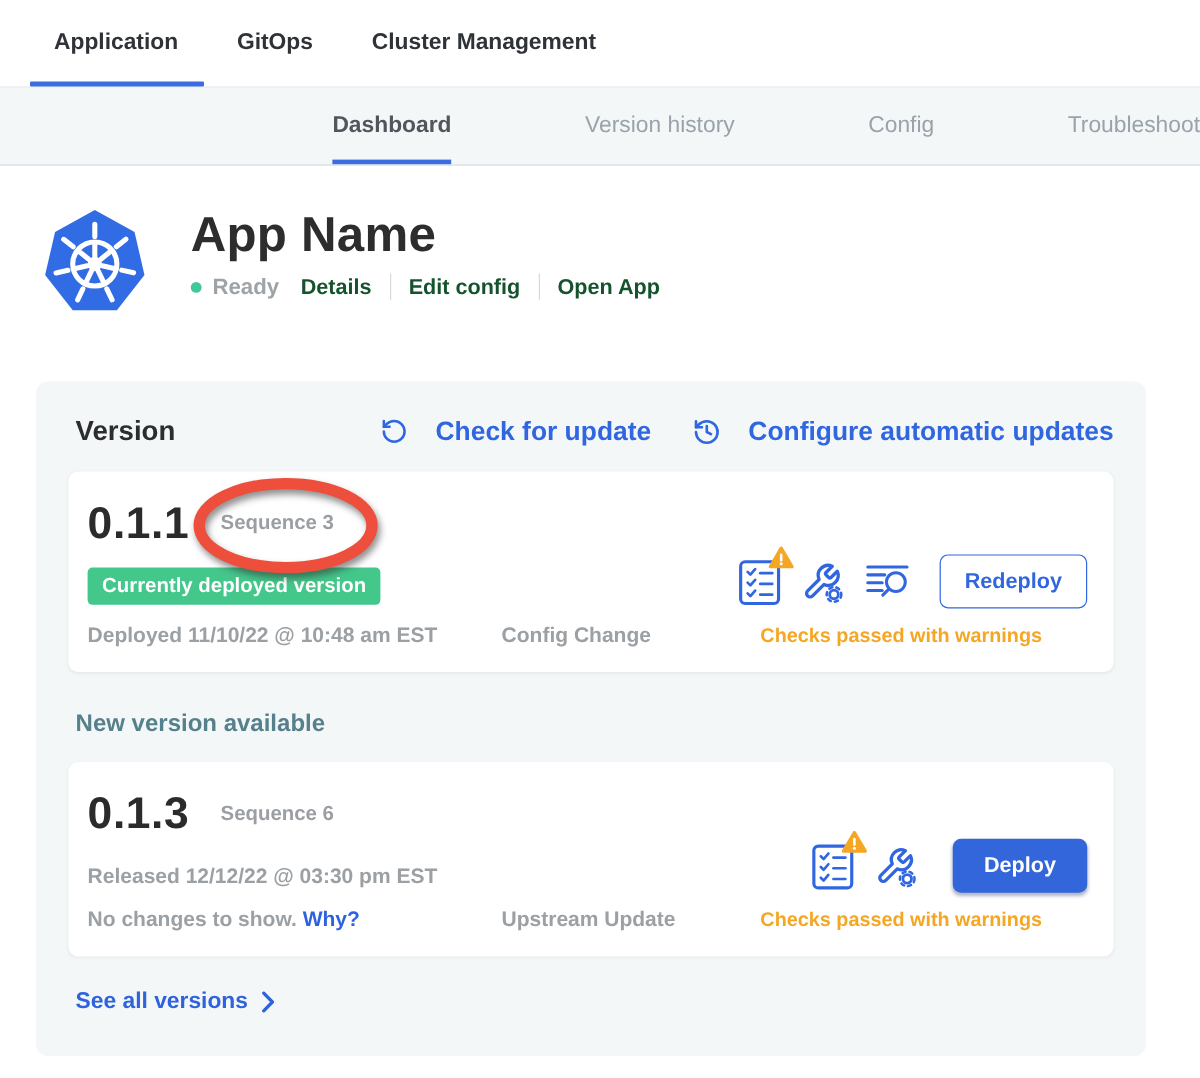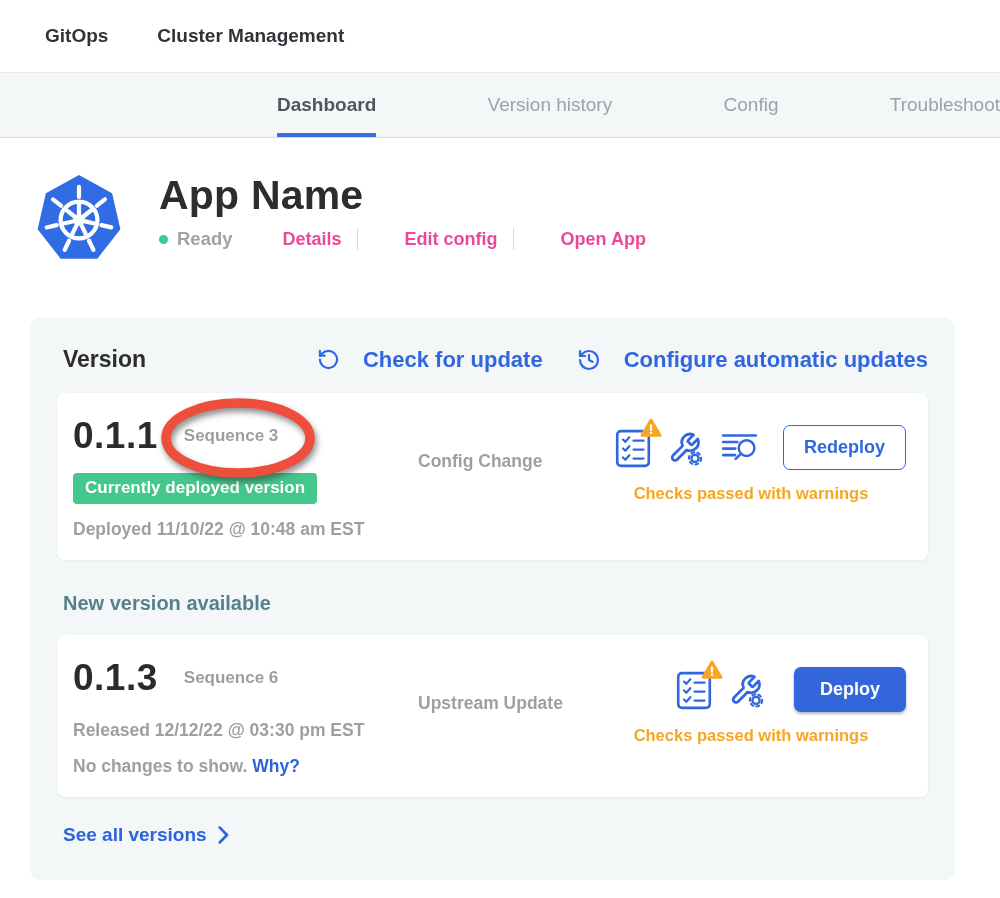--- a/index.html
+++ b/index.html
@@ -39,37 +39,37 @@
   }
   .subnav-tab.active { color:#50565c; font-weight:700; border-bottom-color:#3b6ce0; }
 
   
   .app-header { display:flex; padding:34px 0 0 33px; gap:34px; align-items:flex-start; }
   .app-logo { width:92px; height:96px; flex:0 0 auto; }
   .app-title { margin:0; font-size:41px; font-weight:800; color:#2d2d2d; line-height:1.15; letter-spacing:.2px; }
   .status-row { display:flex; align-items:center; margin-top:9px; font-size:18.5px; }
   .status-dot { width:9px; height:9px; border-radius:50%; background:#42c796; margin-right:9px; }
   .status-text { color:#9da3a7; font-weight:600; margin-right:18px; }
-  .hdr-link { color:#ec4899; font-weight:700; font-size:18px; cursor:pointer; text-decoration:none;margin-left:32px; }
+  .hdr-link { color:#14532d; font-weight:700; font-size:18px; cursor:pointer; text-decoration:none; }
   .hdr-sep { width:1px; height:22px; background:#d5d9db; margin:0 15px; }
 
   
   .version-card {
     margin:50px 45px 0 30px; background:#f3f7f8; border-radius:10px;
     padding:28px 27px 34px 27px;
   }
   .vc-header { display:flex; align-items:center; justify-content:space-between; }
   .vc-title { margin:0 0 0 6px; font-size:23px; font-weight:700; color:#2d2d2d; }
   .vc-actions { display:flex; align-items:center; gap:34px; }
   .vc-link { display:flex; align-items:center; gap:23px; color:#3066e0; font-weight:700; font-size:22px; cursor:pointer; text-decoration:none; }
   .vc-link svg { display:block; }
 
   .release-card {
     margin-top:20px; background:#fff; border-radius:8px;
-    padding:16px 22px 20px 16px; display:flex; align-items:flex-start;
+    padding:16px 22px 20px 16px; display:flex; align-items:flex-end;
     box-shadow:0 1px 3px rgba(0,0,0,.06);
   }
   .rc-left { width:345px; flex:0 0 auto; }
   .version-line { position:relative; display:flex; align-items:center; gap:26px; height:54px; }
   .version-num { font-size:37px; font-weight:800; color:#2b2b2b; letter-spacing:.5px; }
   .sequence { font-size:17px; color:#9b9fa3; font-weight:600; }
   .annotation-svg {
     position:absolute; left:84px; top:-14px; width:162px; height:88px;
     overflow:visible; pointer-events:none;
     filter:drop-shadow(2px 4px 3px rgba(45,45,45,.55));
@@ -96,20 +96,24 @@
 
   .see-all { display:inline-flex; align-items:center; gap:11px; margin:27px 0 0 6px;
     color:#2f62dd; font-weight:700; font-size:19px; cursor:pointer; text-decoration:none; }
 </style>
 </head>
 <body>
 
 <div class="page">
 
   <nav class="topnav">
+    <div class="topnav-tab">
+      <span>Application</span>
+      <div class="underline"></div>
+    </div>
     <div class="topnav-tab">
       <span>GitOps</span>
     </div>
     <div class="topnav-tab">
       <span>Cluster Management</span>
     </div>
   </nav>
 
   <nav class="subnav">
     <div class="subnav-tab active">

